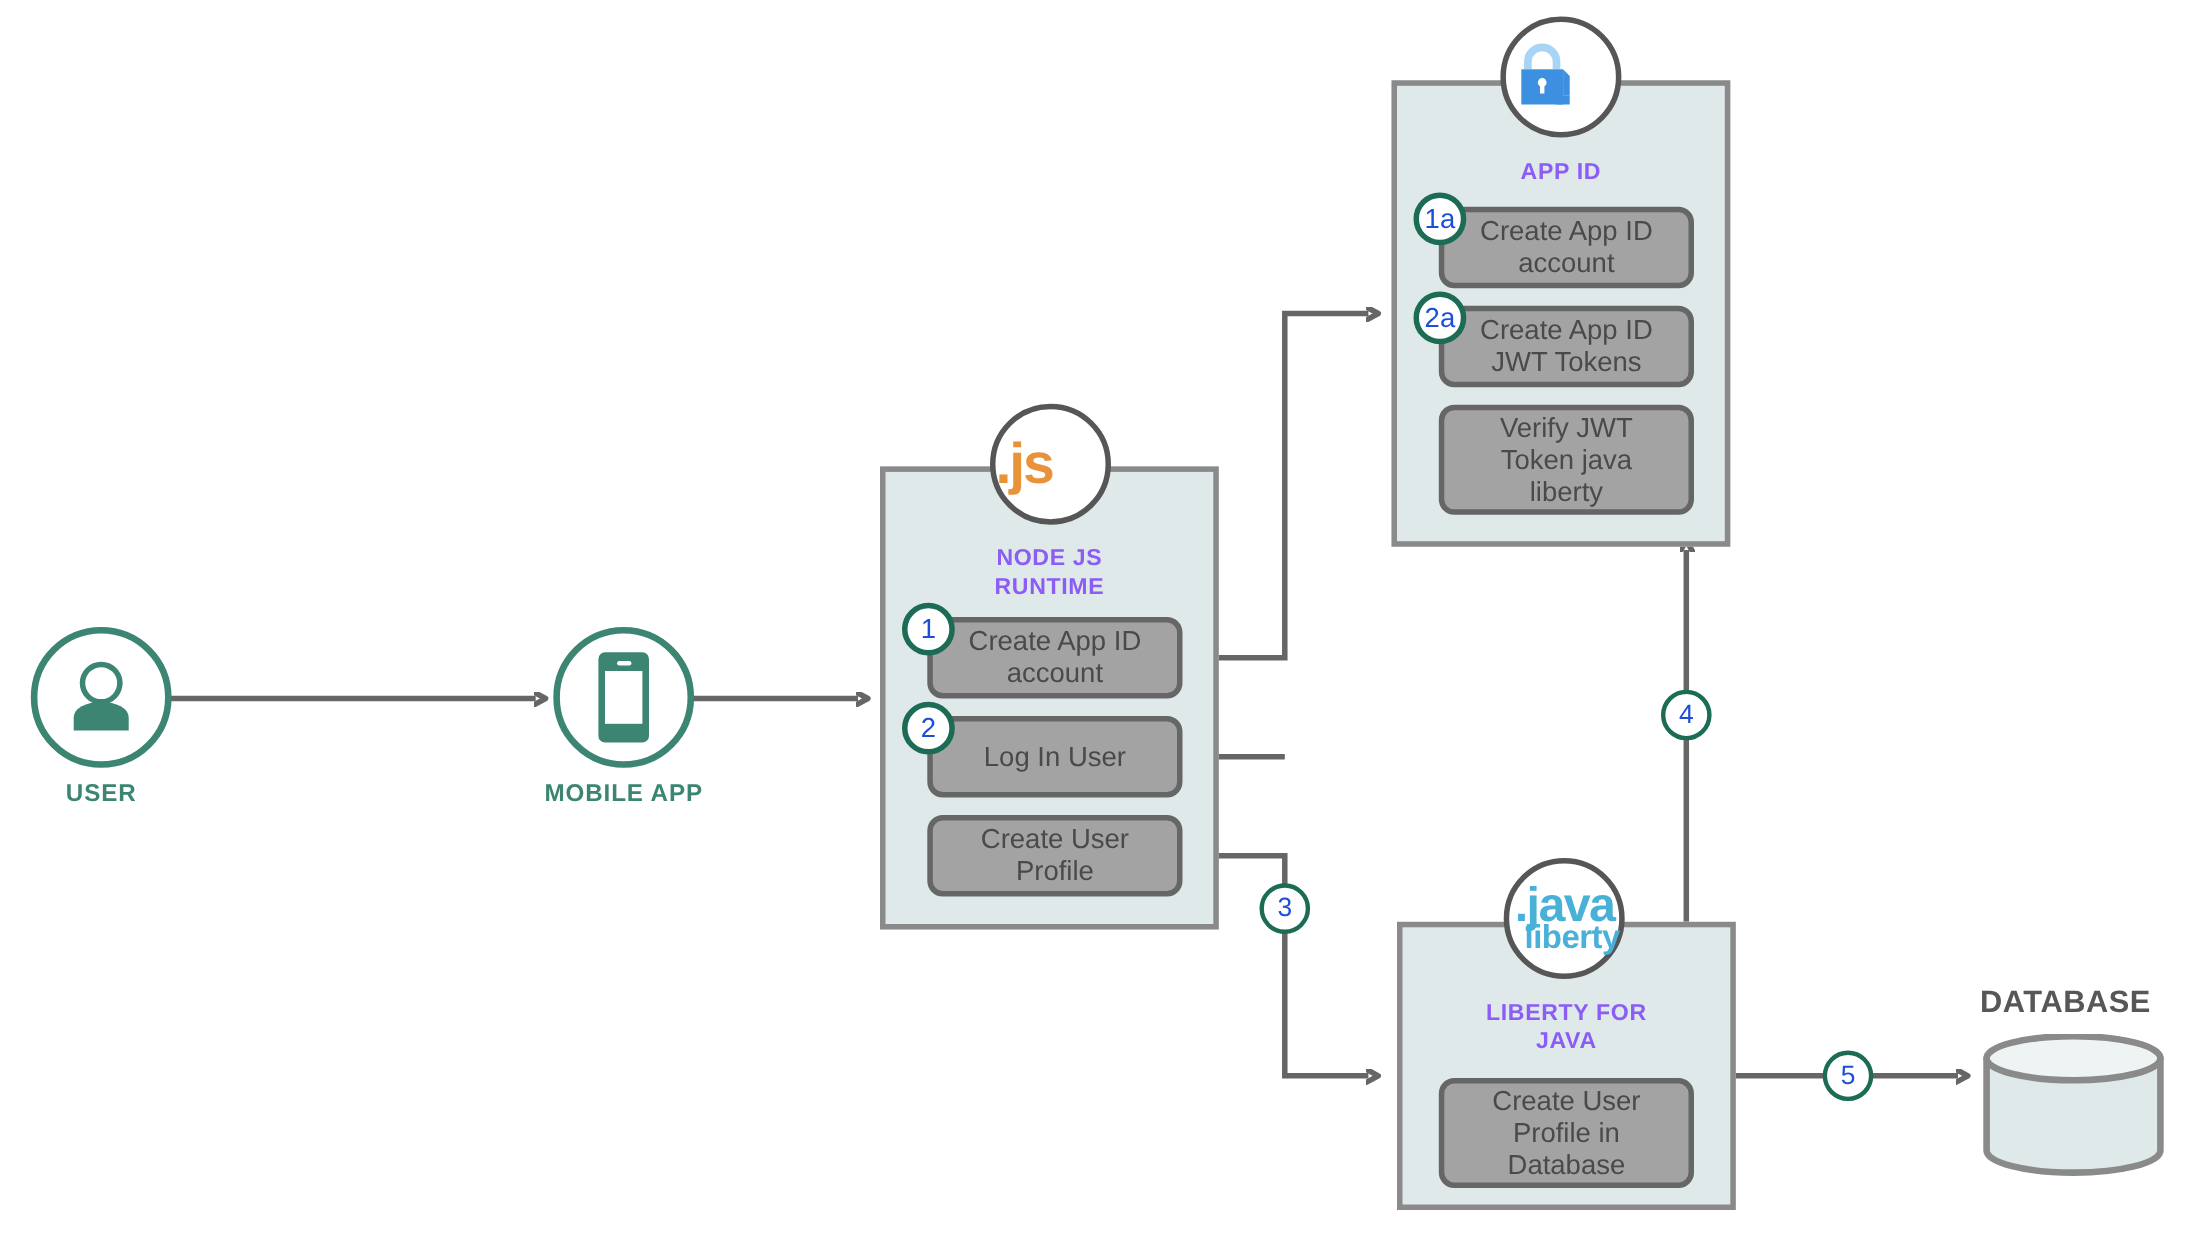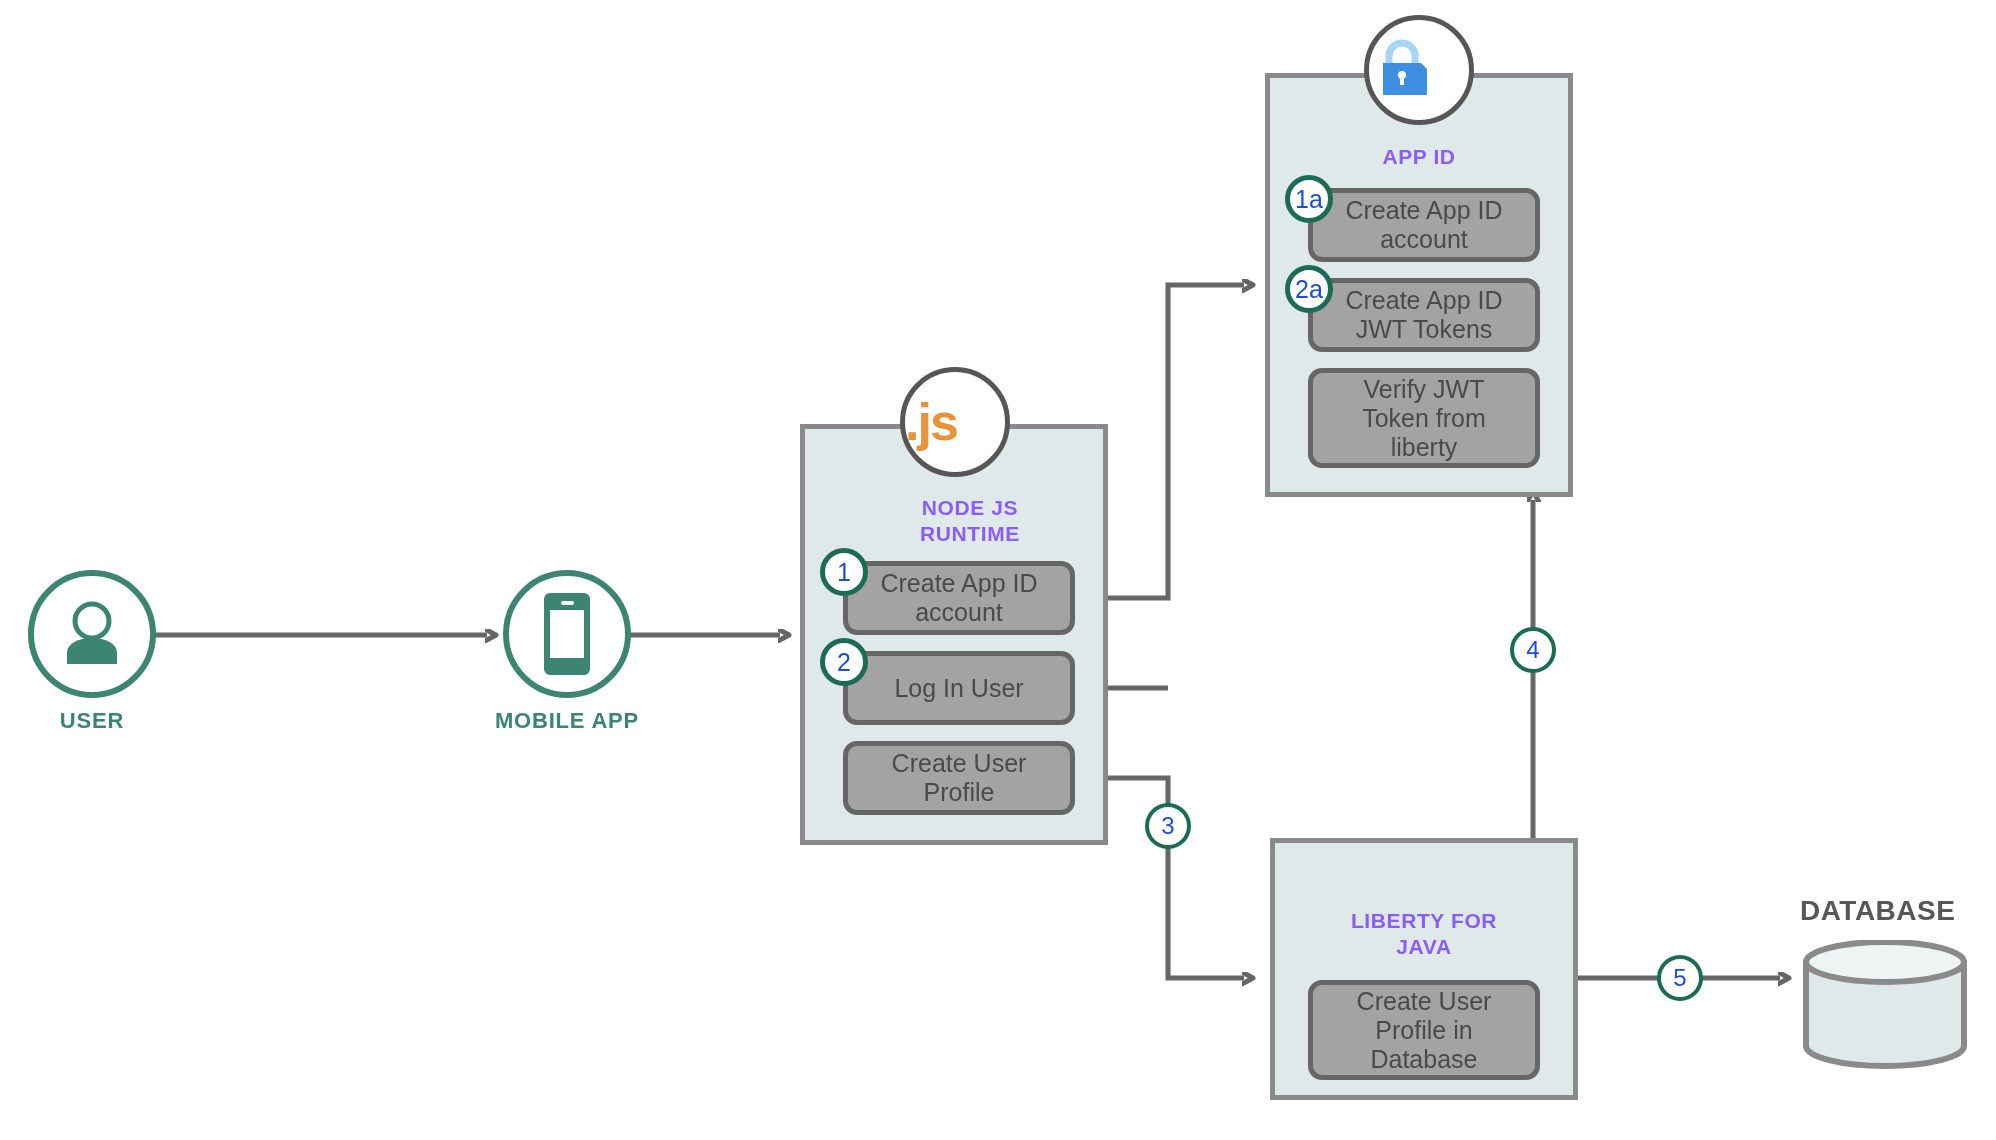--- a/index.html
+++ b/index.html
@@ -188,21 +188,21 @@
     </svg>
   </div>
   <div class="entity-label" style="left:437px; top:708px;">MOBILE APP</div>
 
   <div class="zone" style="left:800px; top:424px; width:308px; height:421px;"></div>
 
   <div class="medallion" style="left:900px; top:367px; width:110px; height:110px;">
     <span class="js-logo">.js</span>
   </div>
 
-  <div class="zone-title" style="left:800px; top:495px; width:308px;padding-left:16px;">
+  <div class="zone-title" style="left:800px; top:495px; width:308px;">
     <span>NODE JS</span><br>
     <span>RUNTIME</span>
   </div>
 
   <div class="pbox" style="left:843px; top:561px; width:232px; height:74px;">
     <span>
       <span>Create App ID</span><br>
       <span>account</span>
     </span>
   </div>
@@ -249,27 +249,33 @@
     <span>
       <span>Create App ID</span><br>
       <span>JWT Tokens</span>
     </span>
   </div>
   <div class="badge sq" style="left:1285px; top:265px;">2a</div>
 
   <div class="pbox" style="left:1308px; top:368px; width:232px; height:100px;">
     <span>
       <span>Verify JWT</span><br>
-      <span>Token from</span><br>
+      <span>Token java</span><br>
       <span>liberty</span>
     </span>
   </div>
 
   <div class="zone" style="left:1270px; top:838px; width:308px; height:262px;"></div>
 
+  <div class="medallion" style="left:1367px; top:780px; width:110px; height:110px;">
+    <span class="java-logo">
+      <span class="l1">.java</span>
+      <span class="l2">liberty</span>
+    </span>
+  </div>
 
   <div class="zone-title" style="left:1270px; top:908px; width:308px;">
     <span>LIBERTY FOR</span><br>
     <span>JAVA</span>
   </div>
 
   <div class="pbox" style="left:1308px; top:980px; width:232px; height:100px;">
     <span>
       <span>Create User</span><br>
       <span>Profile in</span><br>

